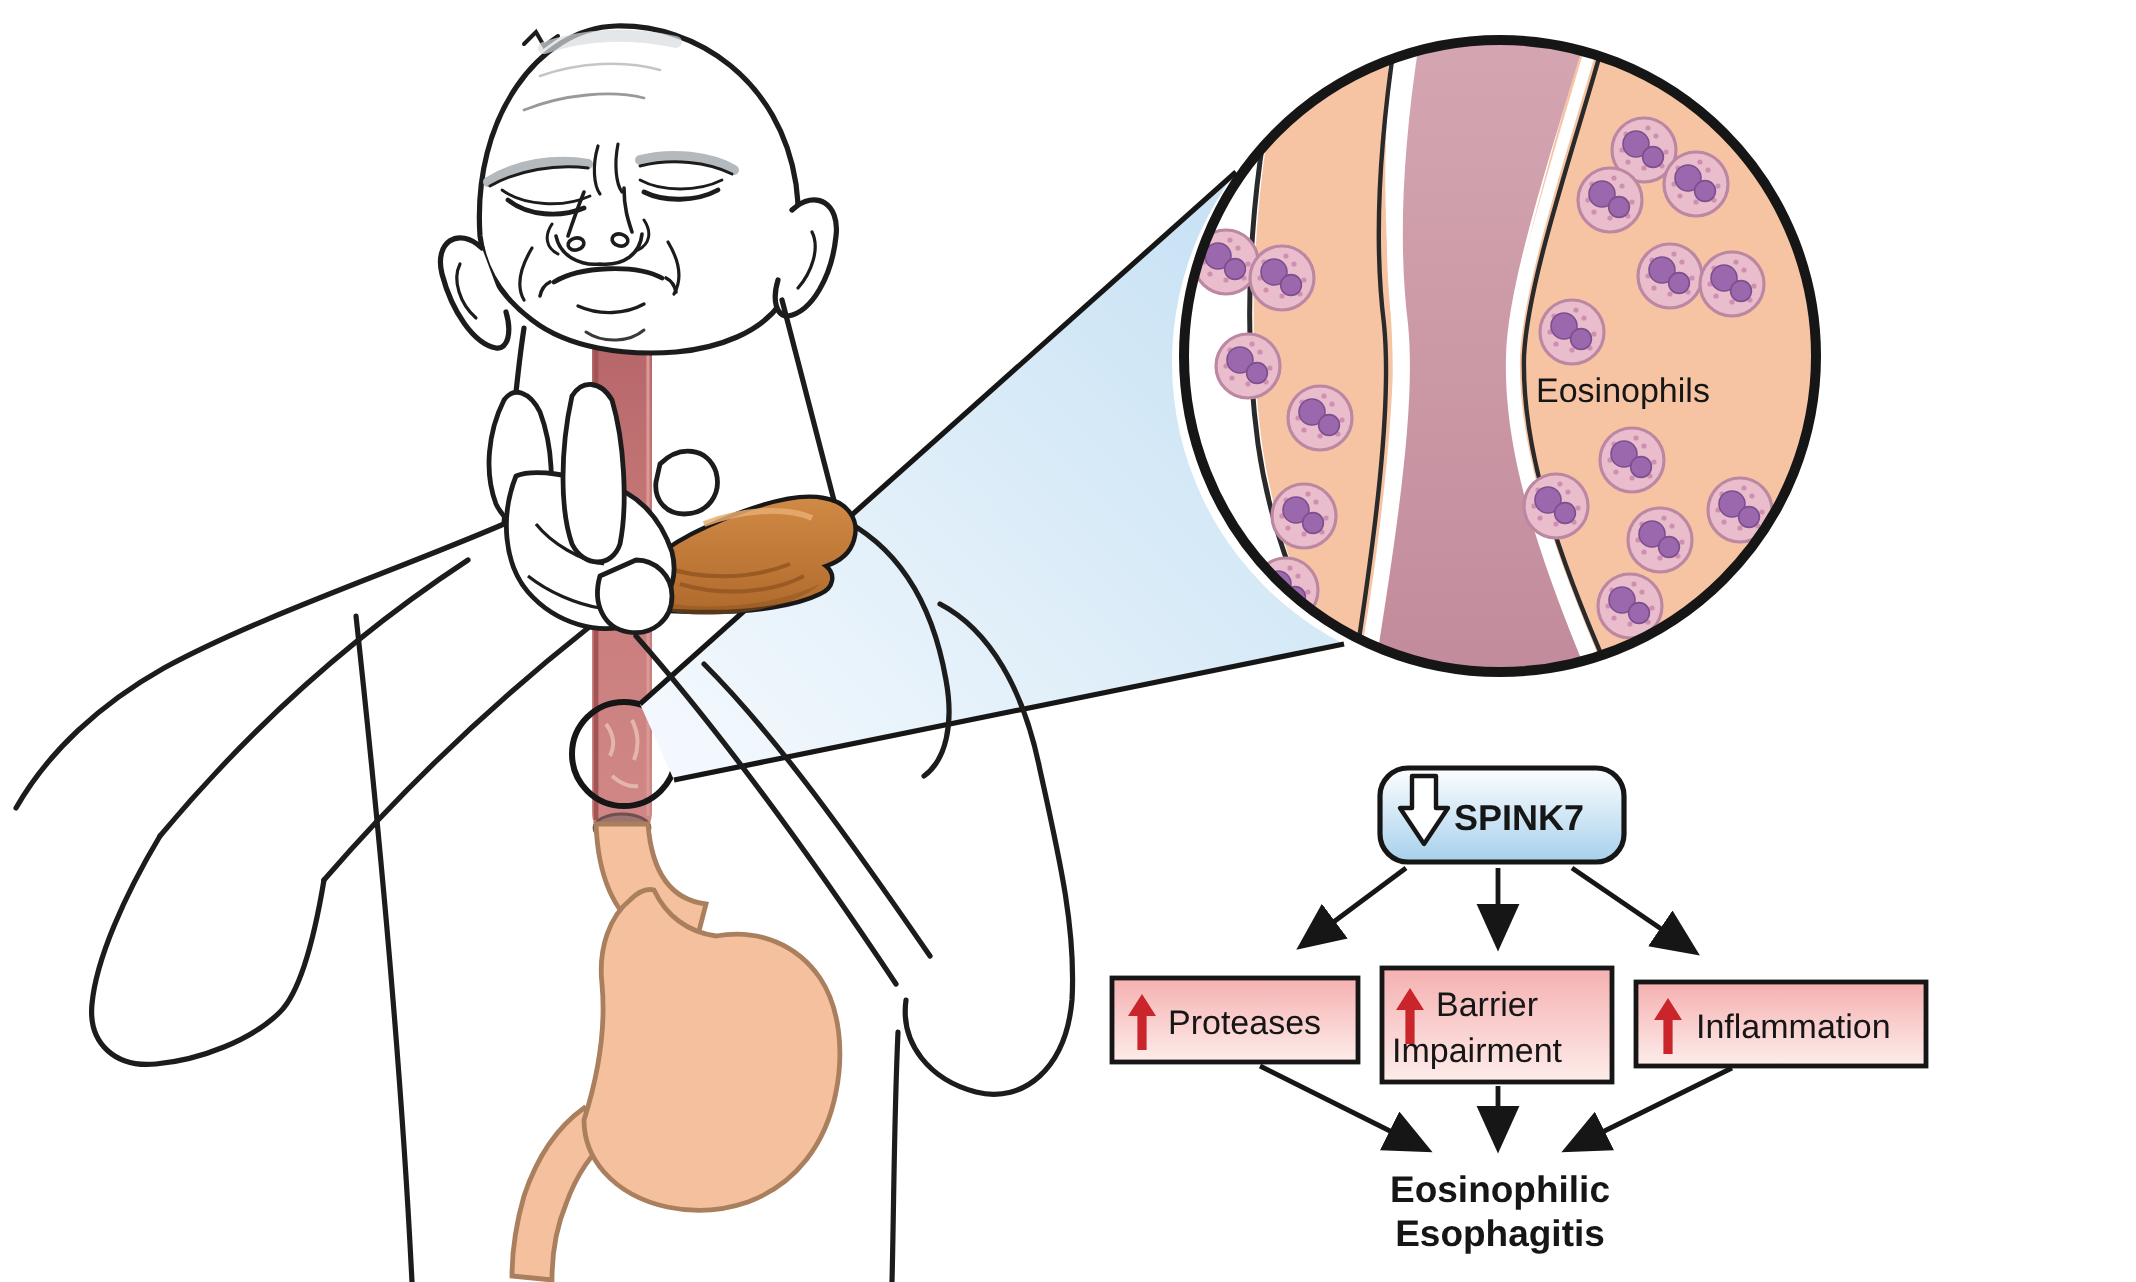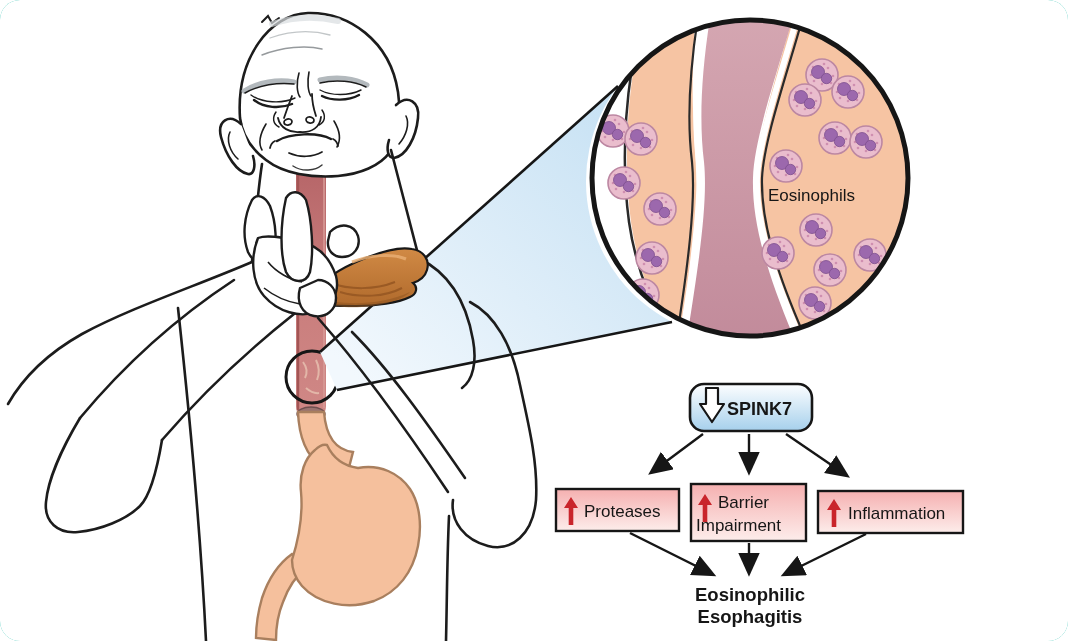--- a/index.html
+++ b/index.html
@@ -1,17 +1,17 @@
 <!DOCTYPE html>
 <html><head>
 <meta charset="utf-8">
 <style>
   html,body{margin:0;padding:0;background:#ffffff;}
   .stage{width:1068px;height:641px;position:relative;background:#14b8a6;overflow:hidden;
-         font-family:"Liberation Sans", sans-serif;border-radius:20px;}
+         font-family:"Liberation Sans", sans-serif;}
   svg{display:block;}
   text{font-family:"Liberation Sans", sans-serif;fill:#161616;}
   .lbl{font-size:17px;}
   .lbl-bold{font-size:18px;font-weight:bold;}
   .outcome{font-size:18.5px;font-weight:bold;text-anchor:middle;}
 </style>
 </head>
 <body>
 
 <div class="stage">

